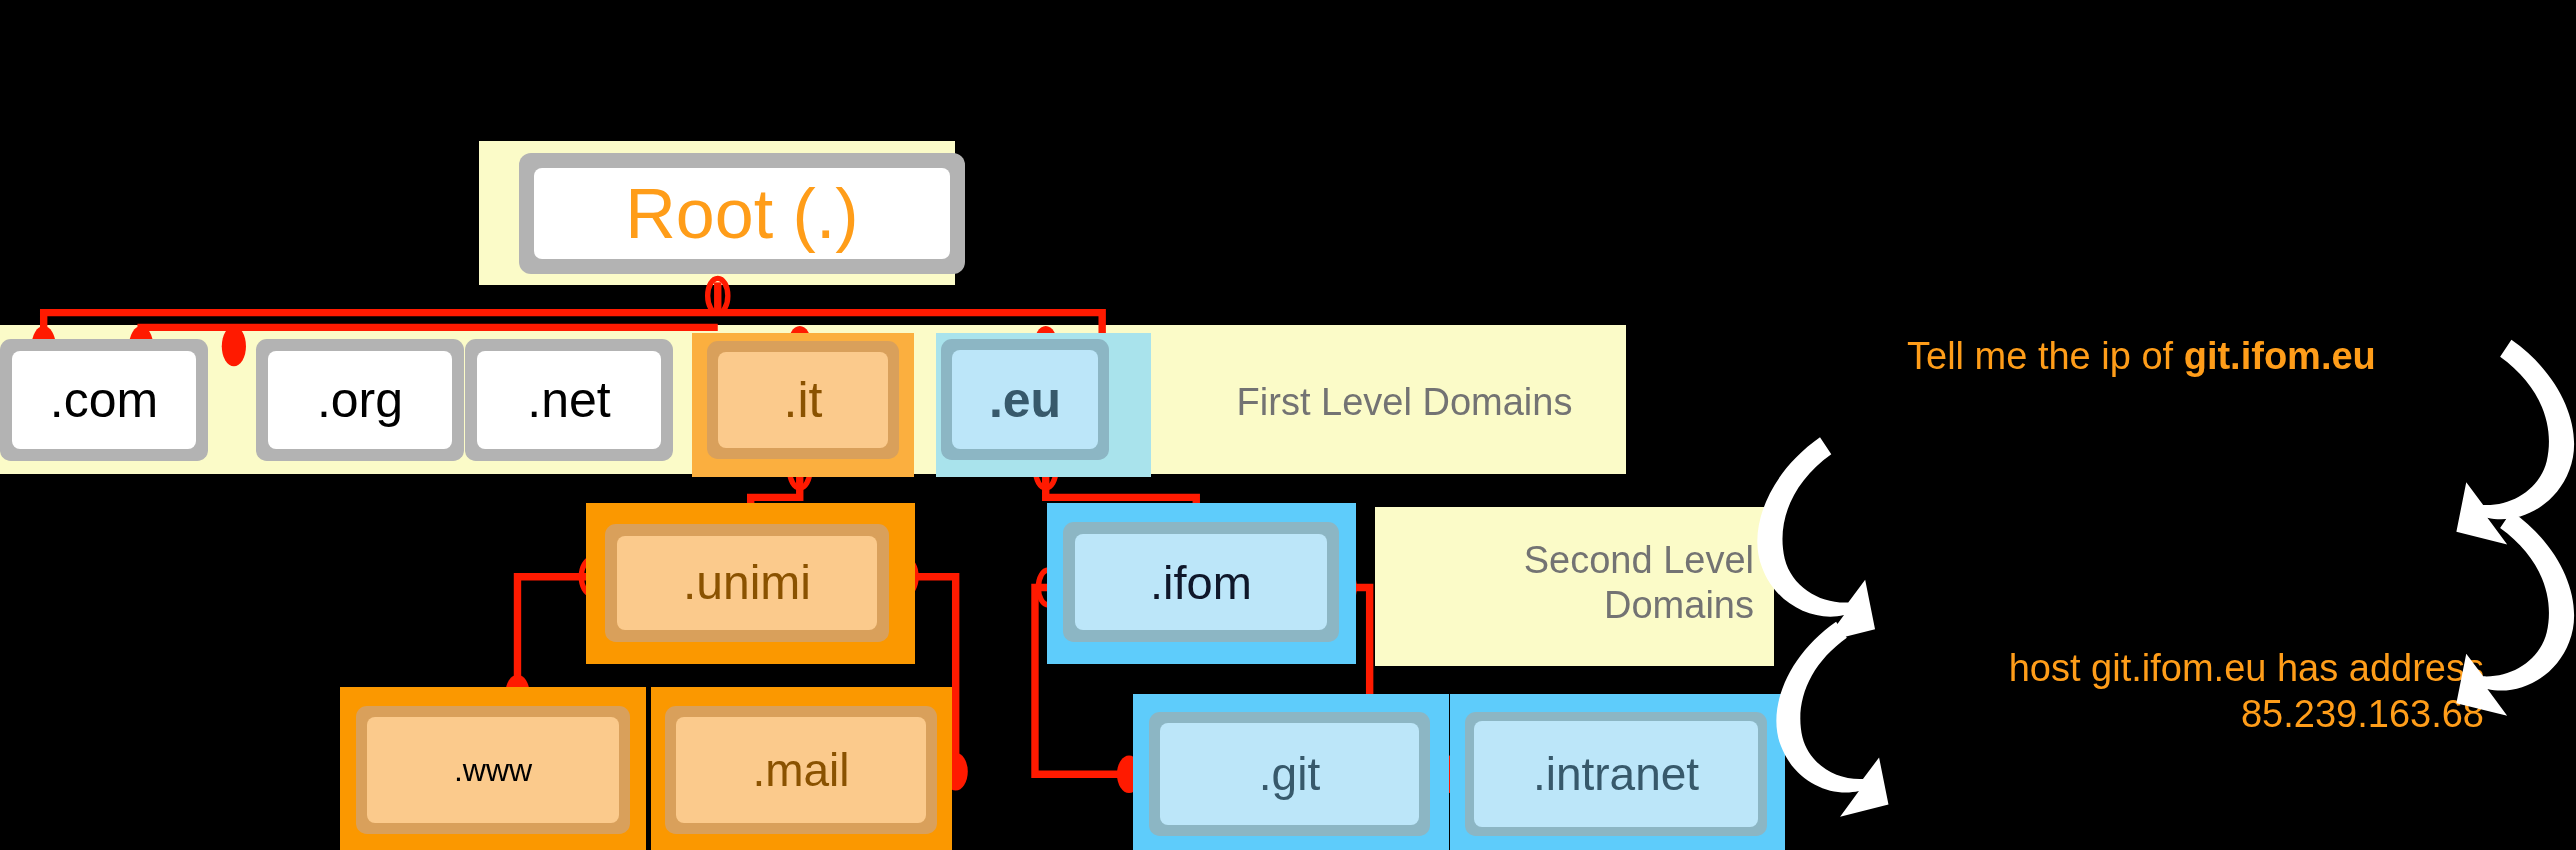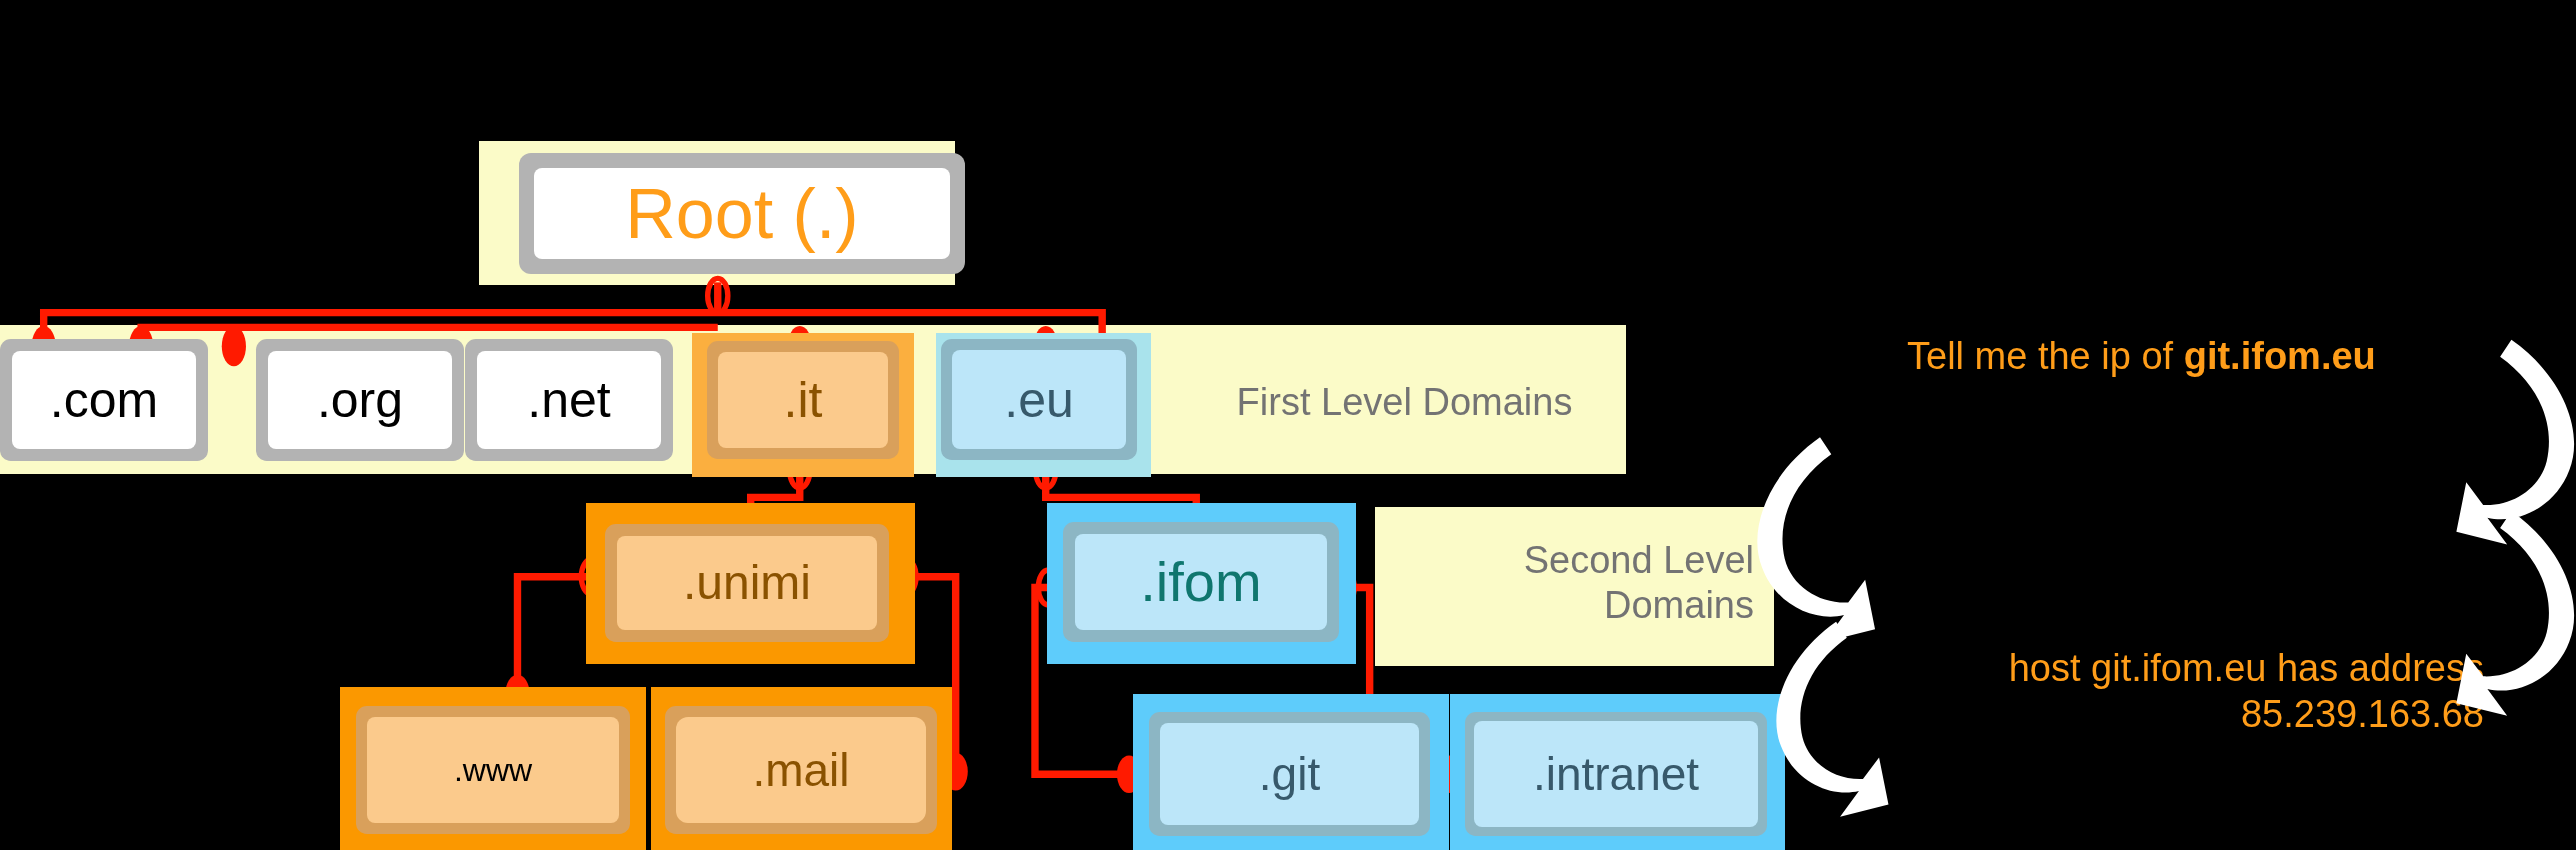--- a/index.html
+++ b/index.html
@@ -35,50 +35,50 @@
 
   
   #grp-it{position:absolute;left:692px;top:333px;width:222px;height:144px;background:#FBAF3F;}
   #n-it{left:707px;top:341px;width:192px;height:118px;}
   #n-it .outer{background:#D9A05B;}
   #n-it .inner{left:10.8px;top:10.8px;right:10.8px;bottom:10.8px;background:#FBCA8C;}
   #n-it .lbl{color:#8A5200;font-size:50px;}
 
   
   #grp-eu{position:absolute;left:936px;top:333px;width:215px;height:144px;background:#A9E3EC;}
-  #n-eu{left:941px;top:339px;width:196px;height:121px;}
+  #n-eu{left:941px;top:339px;width:168px;height:121px;font-weight:bold;}
   #n-eu .outer{background:#8CB6C4;}
   #n-eu .inner{left:10.8px;top:10.8px;right:10.8px;bottom:10.8px;background:#BCE6F9;}
   #n-eu .lbl{color:#37596B;font-size:50px;}
 
   
   #grp-unimi{position:absolute;left:586px;top:503px;width:329px;height:161px;background:#FB9800;}
   #n-unimi{left:605px;top:524px;width:284px;height:118px;}
   #n-unimi .outer{background:#D9A05B;}
   #n-unimi .inner{left:12px;top:12px;right:12px;bottom:12px;background:#FBCA8C;}
   #n-unimi .lbl{color:#8A5200;font-size:48px;}
 
   
   #grp-ifom{position:absolute;left:1047px;top:503px;width:309px;height:161px;background:#5ECCFB;}
   #n-ifom{left:1063px;top:522px;width:276px;height:120px;}
   #n-ifom .outer{background:#8CB6C4;}
   #n-ifom .inner{left:12px;top:12px;right:12px;bottom:12px;background:#BCE6F9;}
-  #n-ifom .lbl{color:#0f766e;font-size:56px;}
+  #n-ifom .lbl{color:#0f172a;font-size:47px;}
 
   
   #grp-www{position:absolute;left:340px;top:687px;width:306px;height:164px;background:#FB9800;}
   #n-www{left:356px;top:706px;width:274px;height:128px;}
   #n-www .outer{background:#D9A05B;}
   #n-www .inner{left:10.8px;top:10.8px;right:10.8px;bottom:10.8px;background:#FBCA8C;}
   #n-www .lbl{color:#000000;font-size:32px;text-align:center;}
 
   #grp-mail{position:absolute;left:651px;top:687px;width:301px;height:164px;background:#FB9800;}
   #n-mail{left:665px;top:706px;width:272px;height:128px;}
   #n-mail .outer{background:#D9A05B;}
-  #n-mail .inner{left:10.8px;top:10.8px;right:10.8px;bottom:10.8px;background:#FBCA8C;border-radius:12px;}
+  #n-mail .inner{left:10.8px;top:10.8px;right:10.8px;bottom:10.8px;background:#FBCA8C;}
   #n-mail .lbl{color:#8A5200;font-size:46px;}
 
   
   #grp-git{position:absolute;left:1133px;top:694px;width:316px;height:157px;background:#5ECCFB;}
   #n-git{left:1149px;top:712px;width:281px;height:124px;}
   #n-git .outer{background:#8CB6C4;}
   #n-git .inner{left:10.8px;top:10.8px;right:10.8px;bottom:10.8px;background:#BCE6F9;}
   #n-git .lbl{color:#37596B;font-size:46px;}
 
   #grp-intranet{position:absolute;left:1450px;top:694px;width:335px;height:157px;background:#5ECCFB;}

